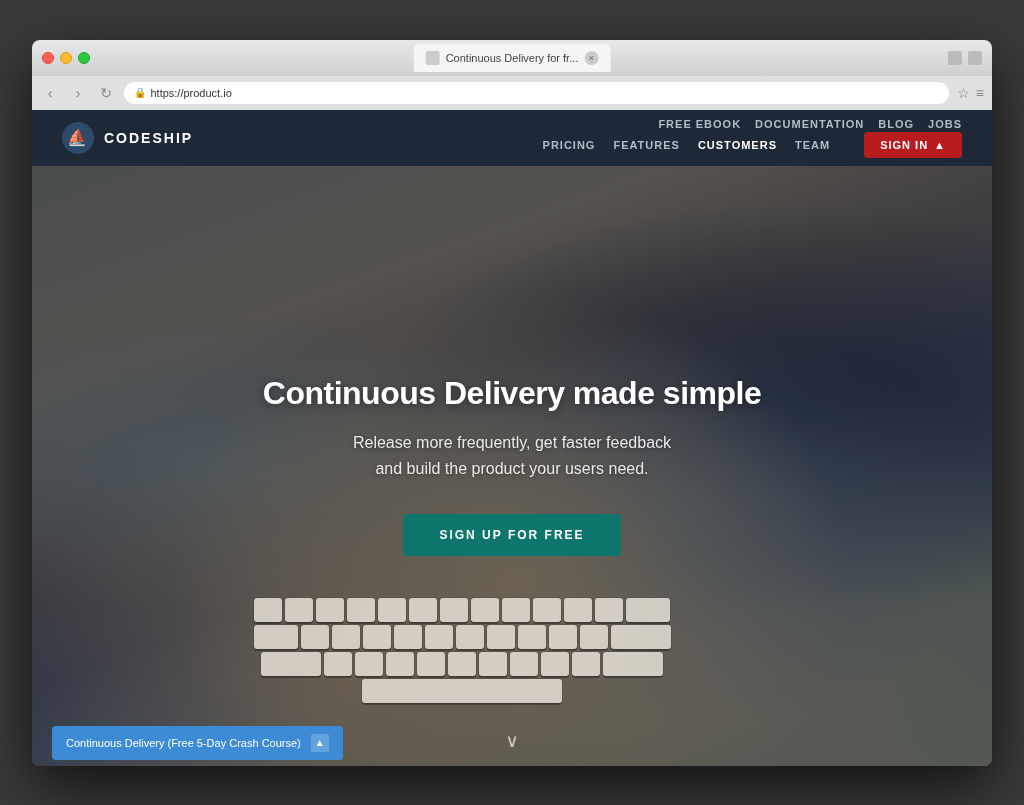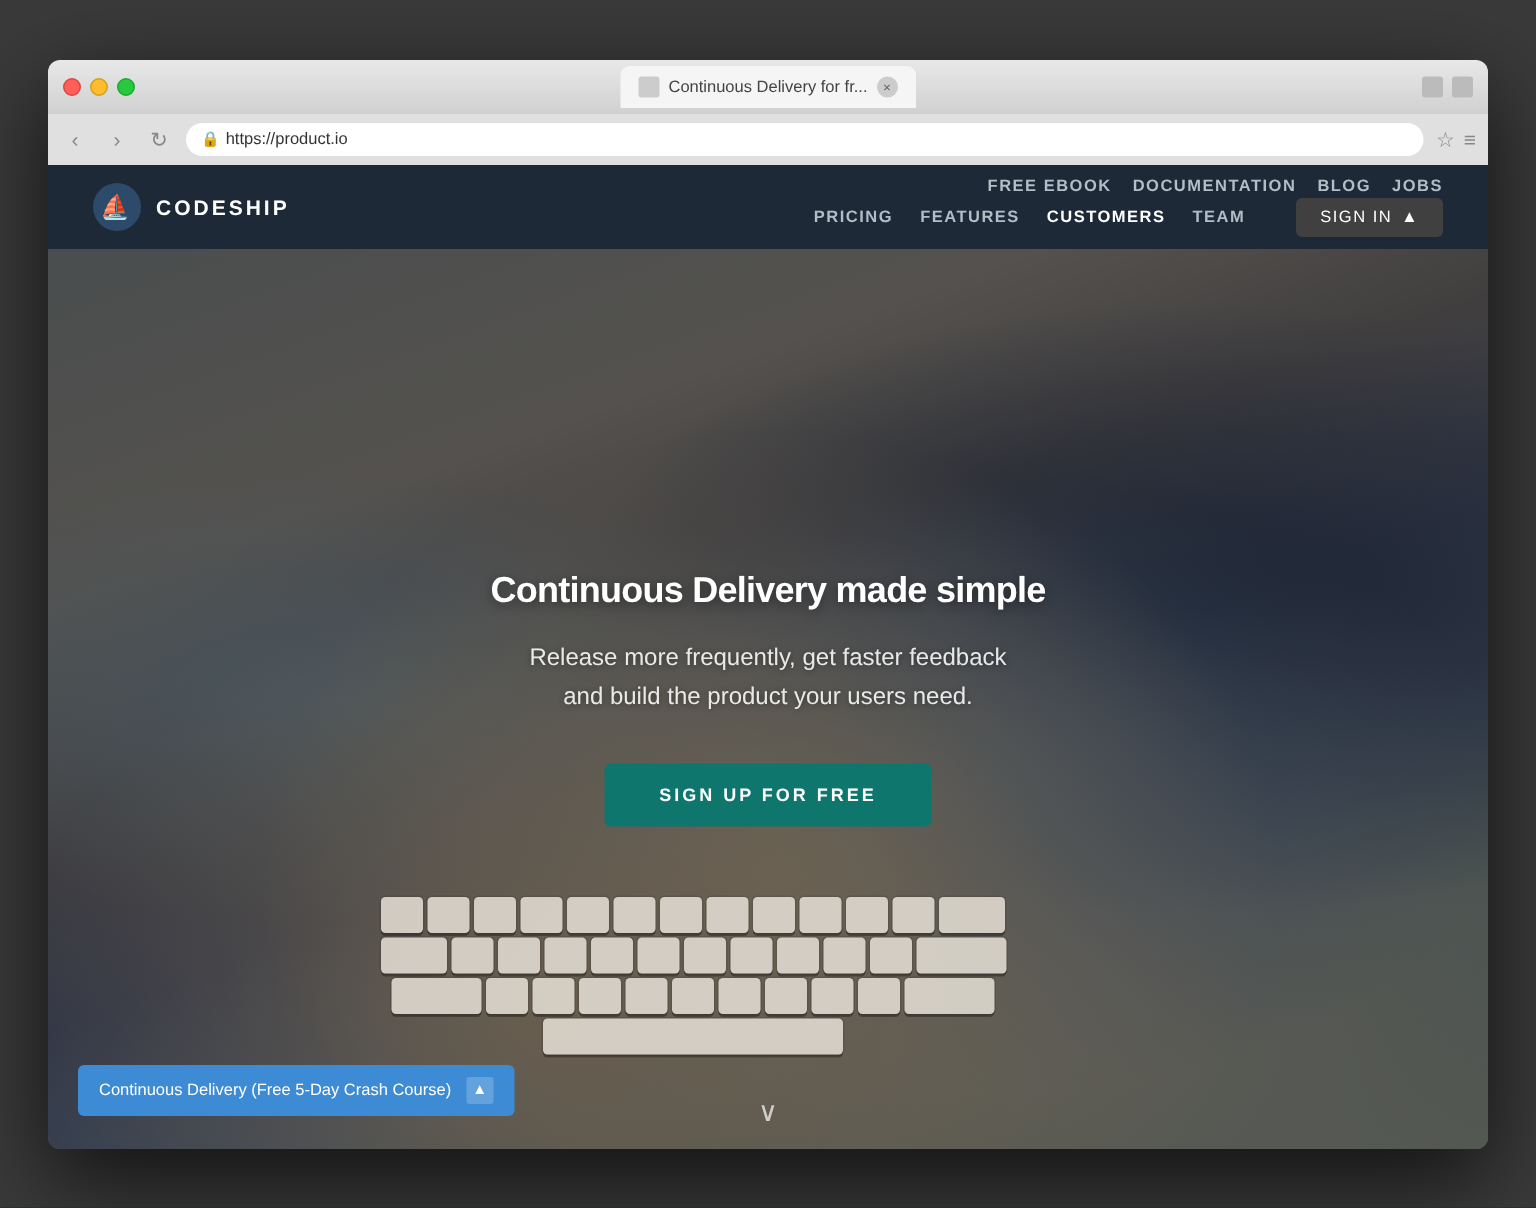--- a/index.html
+++ b/index.html
@@ -224,27 +224,27 @@
       letter-spacing: 1px;
       text-transform: uppercase;
       cursor: pointer;
     }
 
     .nav-link.active {
       color: white;
     }
 
     .signin-btn {
-      background: #404040;
+      background: #b91c1c;
       color: white;
       border: none;
       padding: 7px 16px;
       border-radius: 4px;
       font-size: 11px;
-      font-weight: 400;
+      font-weight: 700;
       letter-spacing: 1px;
       text-transform: uppercase;
       cursor: pointer;
       display: flex;
       align-items: center;
       gap: 6px;
       margin-left: 16px;
     }
 
     
@@ -306,21 +306,21 @@
     .key.space { width: 200px; }
 
     .hero-content {
       position: relative;
       z-index: 5;
       text-align: center;
       color: white;
     }
 
     .hero-title {
-      font-size: 24px;
+      font-size: 32px;
       font-weight: 700;
       color: white;
       margin-bottom: 18px;
       text-shadow: 0 2px 8px rgba(0,0,0,0.4);
       letter-spacing: -0.5px;
     }
 
     .hero-subtitle {
       font-size: 16px;
       color: rgba(255,255,255,0.88);
@@ -340,21 +340,21 @@
       font-weight: 700;
       letter-spacing: 2px;
       text-transform: uppercase;
       cursor: pointer;
       display: inline-block;
     }
 
     
     .bottom-bar {
       position: absolute;
-      bottom: 16px;
+      bottom: 0;
       left: 0;
       right: 0;
       height: 46px;
       display: flex;
       align-items: center;
       padding: 0 20px;
       z-index: 10;
     }
 
     .bottom-pill {

